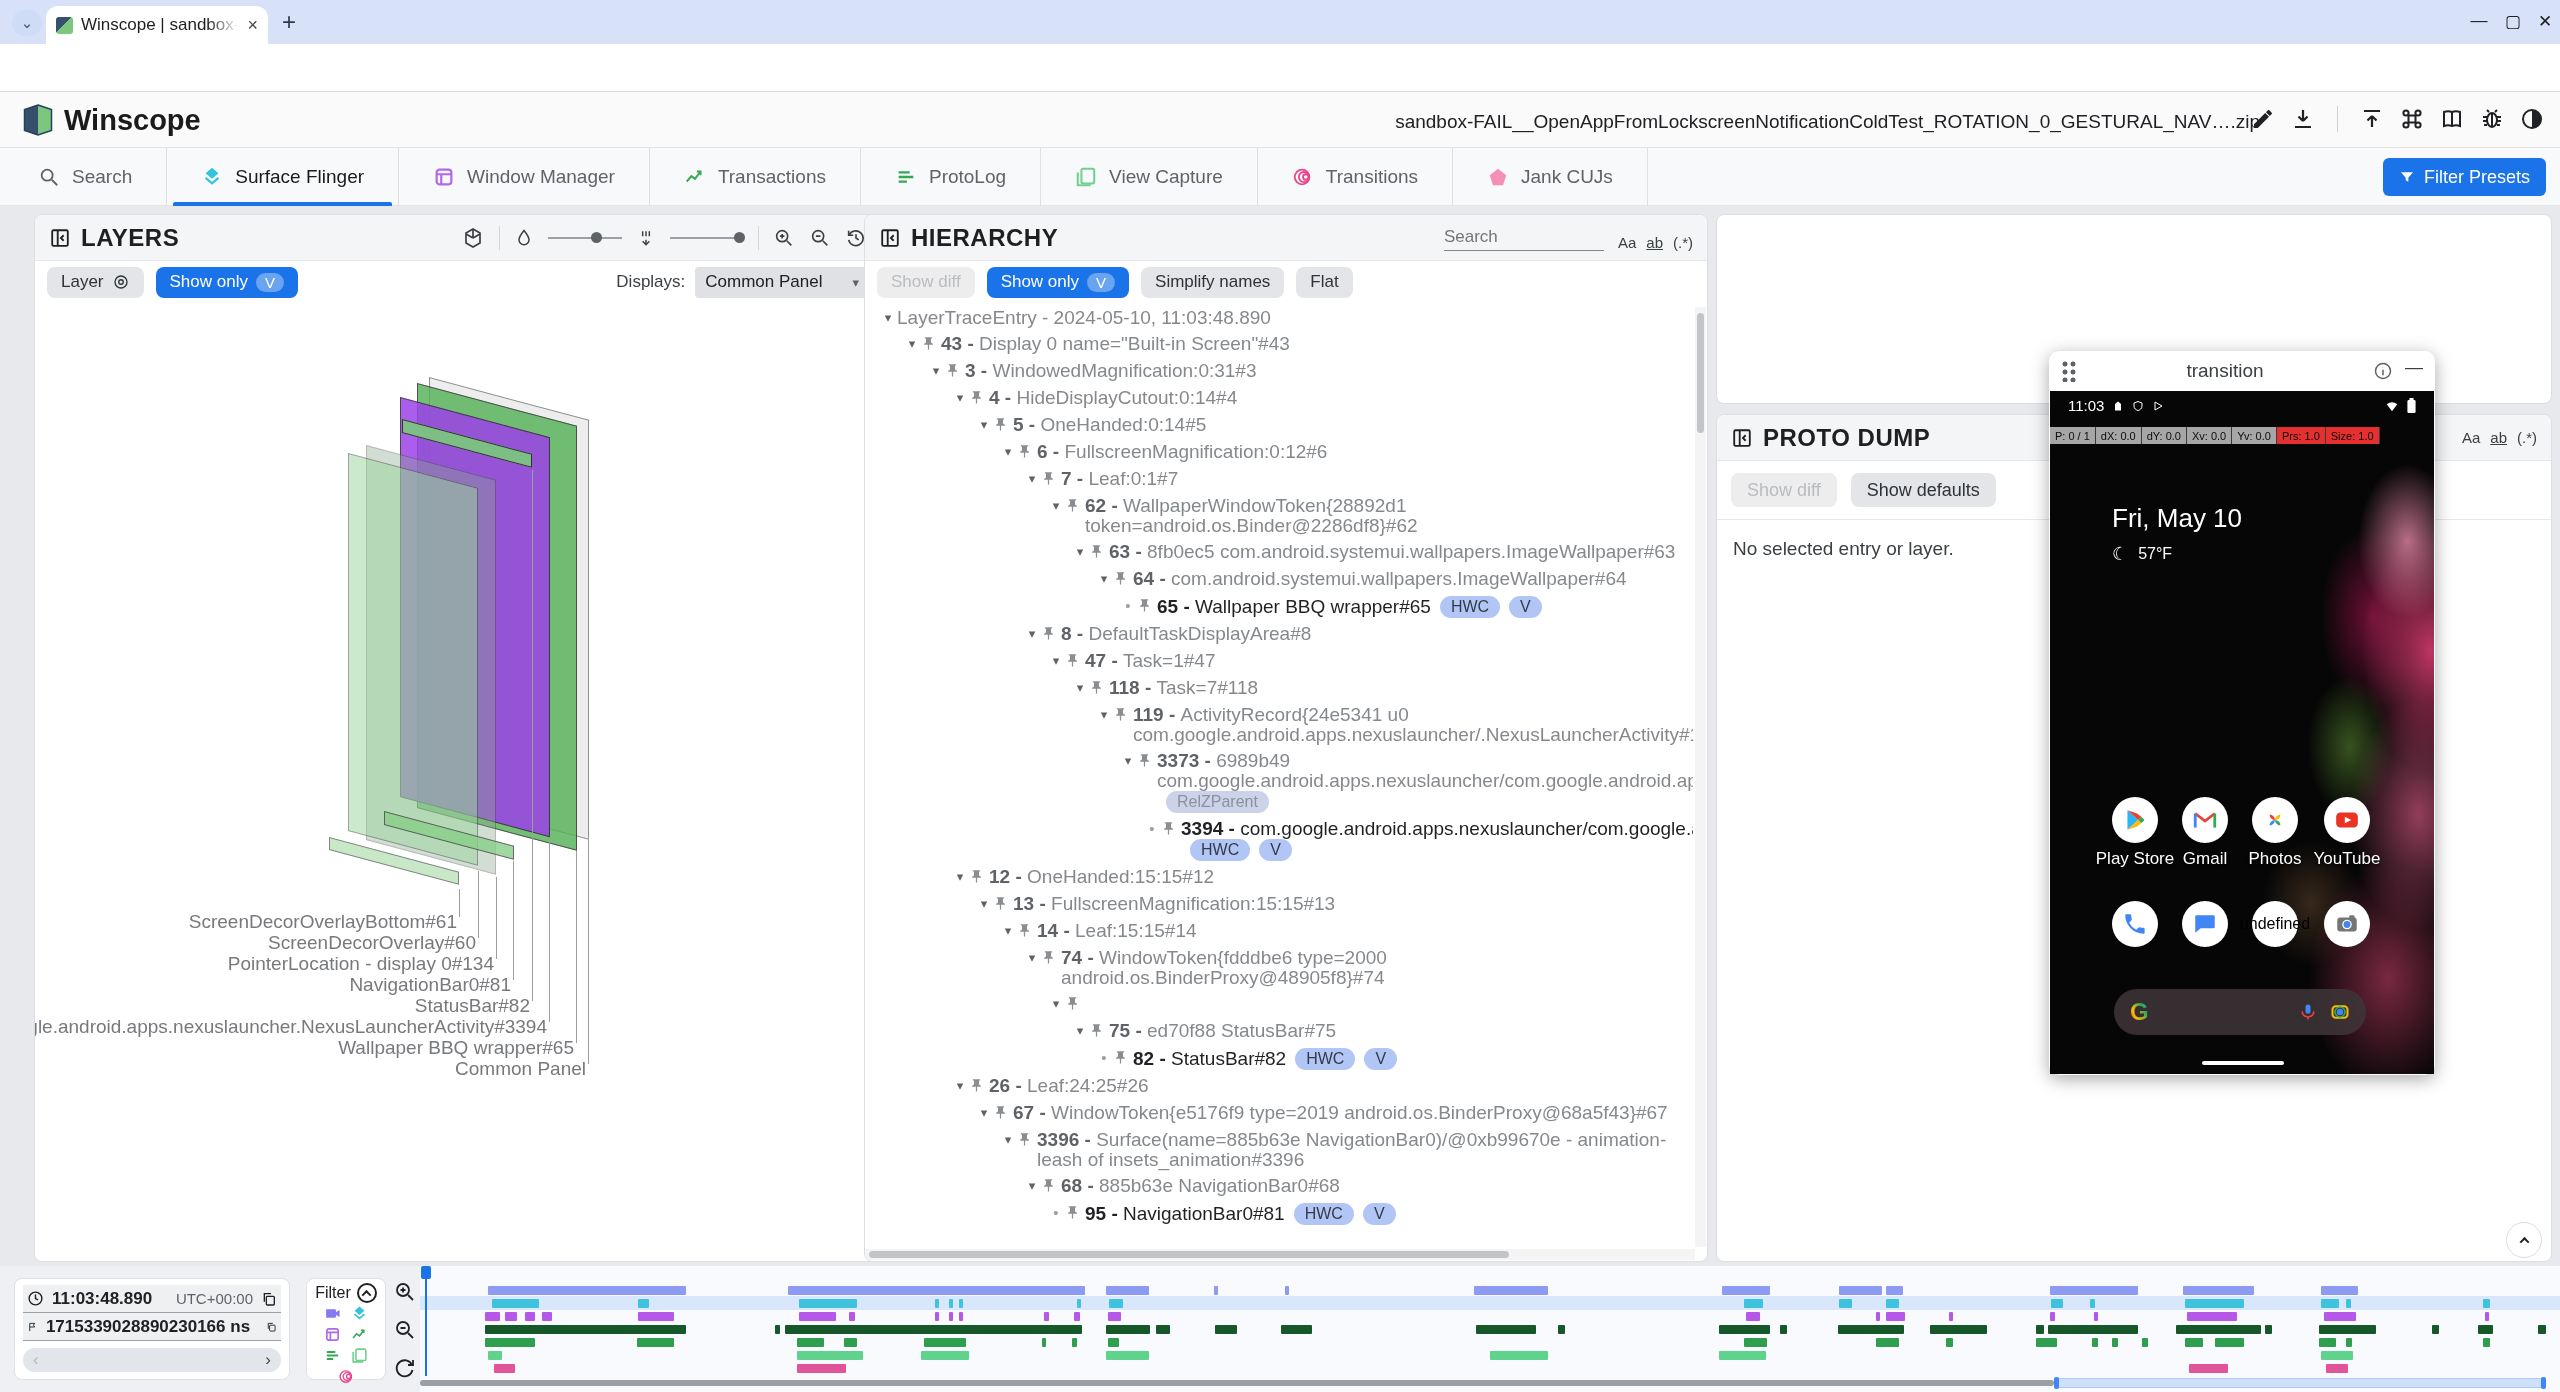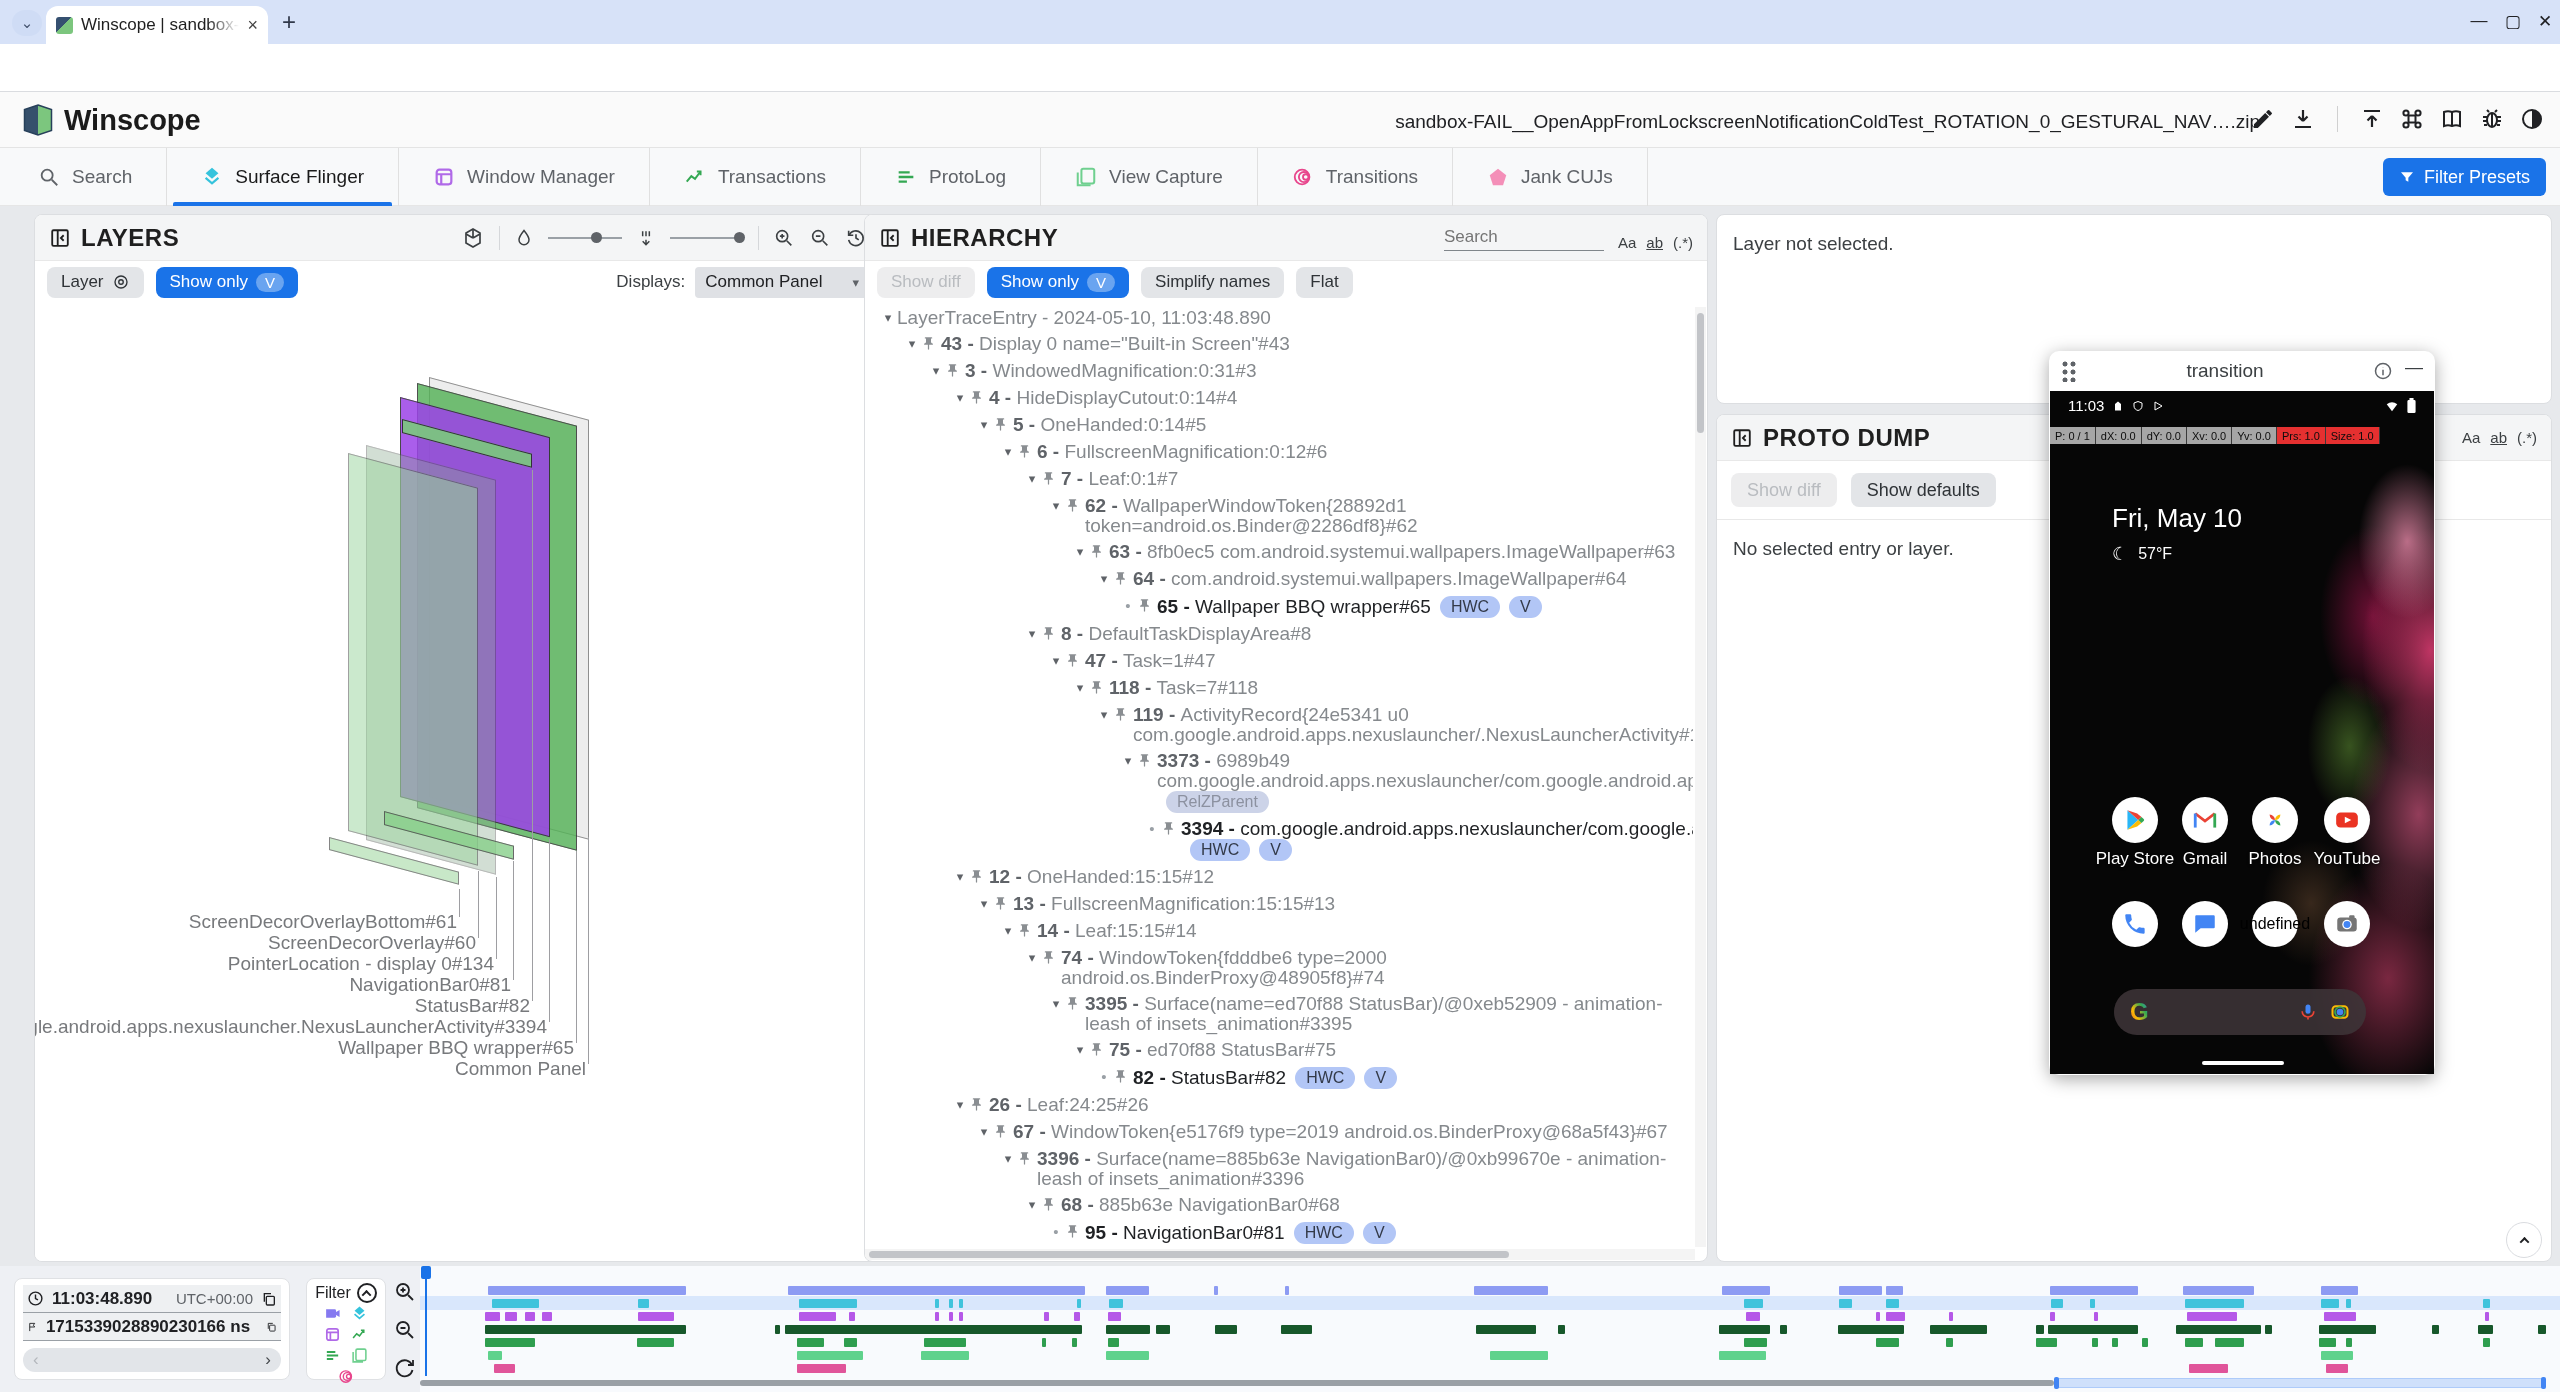--- a/index.html
+++ b/index.html
@@ -602,21 +602,20 @@
           <span class="tpin"><svg viewBox="0 0 24 24">
               <path d="M16 9V4h1a1 1 0 0 0 0-2H7a1 1 0 0 0 0 2h1v5c0 1.7-1.3 3-3 3v2h6v7l1 1 1-1v-7h6v-2c-1.7 0-3-1.3-3-3z"></path>
             </svg></span>
           <span class="tlabel"><span class="num">74 - </span>WindowToken{fdddbe6 type=2000 android.os.BinderProxy@48905f8}#74</span>
         </div>
         <div class="trow" style="padding-left: 182px;">
           <span class="tarrow">▾</span>
           <span class="tpin"><svg viewBox="0 0 24 24">
               <path d="M16 9V4h1a1 1 0 0 0 0-2H7a1 1 0 0 0 0 2h1v5c0 1.7-1.3 3-3 3v2h6v7l1 1 1-1v-7h6v-2c-1.7 0-3-1.3-3-3z"></path>
             </svg></span>
-          <span class="tlabel"><span class="num">3395 - </span>Surface(name=ed70f88 StatusBar)/@0xeb52909 - animation-leash of insets_animation#3395</span>
         </div>
         <div class="trow" style="padding-left: 206px;">
           <span class="tarrow">▾</span>
           <span class="tpin"><svg viewBox="0 0 24 24">
               <path d="M16 9V4h1a1 1 0 0 0 0-2H7a1 1 0 0 0 0 2h1v5c0 1.7-1.3 3-3 3v2h6v7l1 1 1-1v-7h6v-2c-1.7 0-3-1.3-3-3z"></path>
             </svg></span>
           <span class="tlabel"><span class="num">75 - </span>ed70f88 StatusBar#75</span>
         </div>
         <div class="trow sel" style="padding-left: 230px;">
           <span class="tbullet">•</span>
@@ -664,21 +663,20 @@
       </div>
     <div class="sbar-v">
         <div class="thumb"></div>
       </div>
     <div class="sbar-h">
         <div class="thumb"></div>
       </div>
   </div>
 
   <div id="propCard" class="card abs">
-    <div class="pempty">Layer not selected.</div>
   </div>
 
   <div id="protoCard" class="card abs">
     <div class="phead">
       <svg width="22" height="22" viewBox="0 0 24 24">
           <rect x="3.5" y="3.5" width="17" height="17" rx="1.5" fill="none" stroke="#1f1f1f" stroke-width="2"></rect>
           <path d="M9.5 3.5v17" stroke="#1f1f1f" stroke-width="2"></path>
           <path d="M16 9l-3 3 3 3" fill="none" stroke="#1f1f1f" stroke-width="2"></path>
         </svg>
       <span class="ptitle">PROTO DUMP</span>

